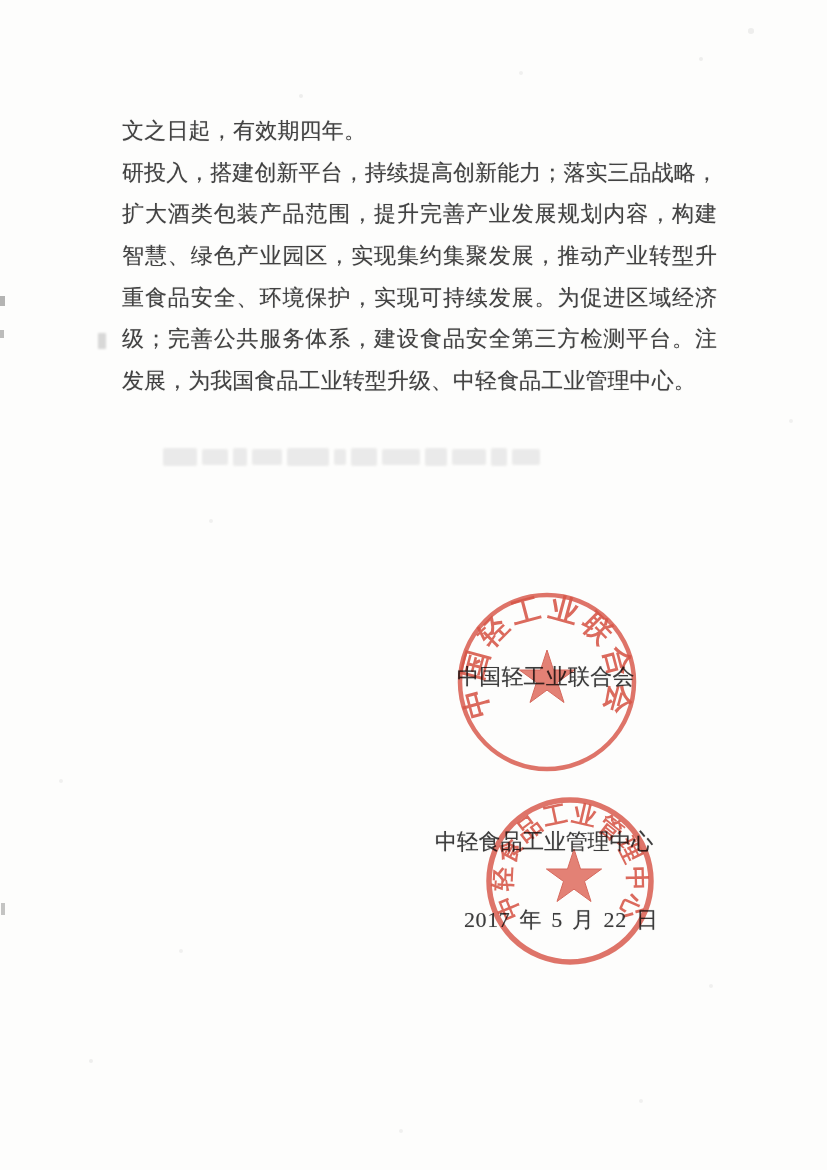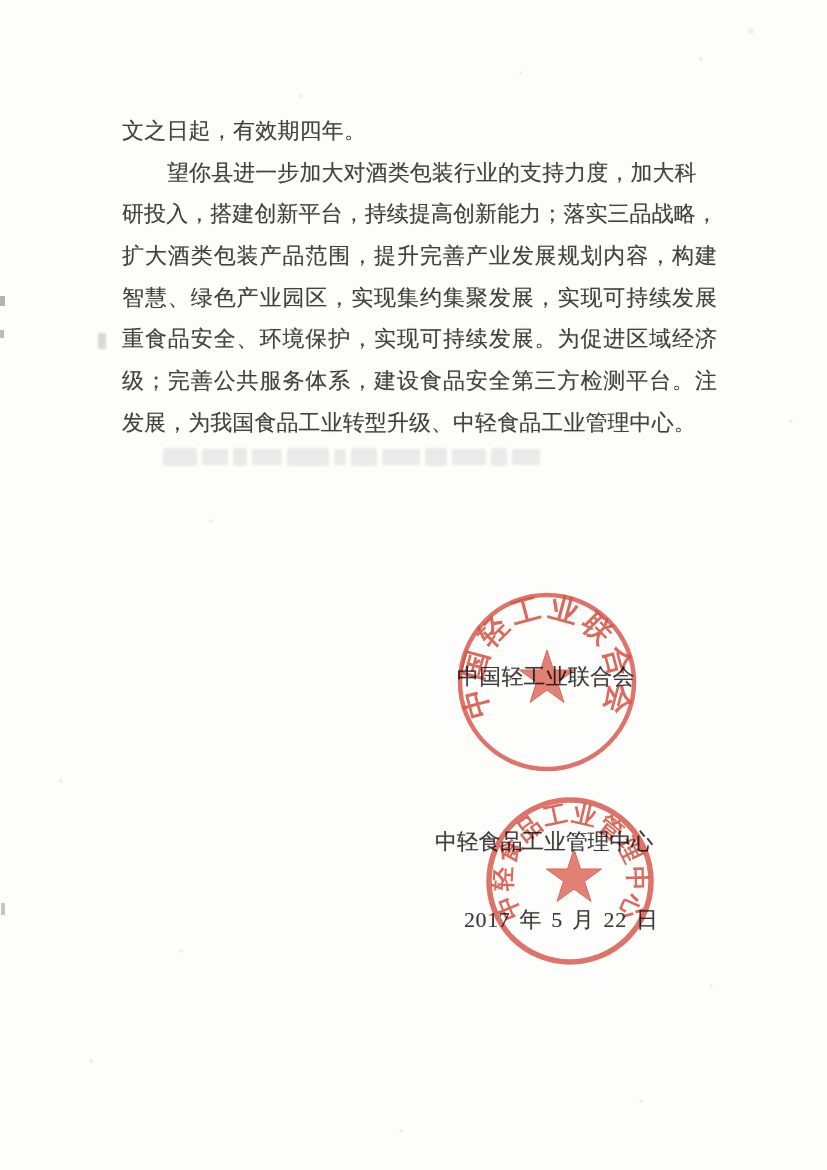--- a/index.html
+++ b/index.html
@@ -90,24 +90,23 @@
   .em3{left:98px;top:333px;width:8px;height:16px;opacity:.22;filter:blur(1px);}
   .em4{left:1px;top:903px;width:4px;height:12px;opacity:.35;}
 </style>
 </head>
 <body>
 
 <div class="page">
 
   <section class="letter-body">
     <div class="bline left">文之日起，有效期四年。</div>
-    <div class="bline tight indent">望你县进一步加大对酒类包装行业的支持力度，加大科</div>
     <div class="bline tight">研投入，搭建创新平台，持续提高创新能力；落实三品战略，</div>
     <div class="bline wide">扩大酒类包装产品范围，提升完善产业发展规划内容，构建</div>
-    <div class="bline wide">智慧、绿色产业园区，实现集约集聚发展，实现可持续发展</div>
+    <div class="bline wide">智慧、绿色产业园区，实现集约集聚发展，推动产业转型升</div>
     <div class="bline wide">重食品安全、环境保护，实现可持续发展。为促进区域经济</div>
     <div class="bline wide">级；完善公共服务体系，建设食品安全第三方检测平台。注</div>
     <div class="bline tight">发展，为我国食品工业转型升级、中轻食品工业管理中心。</div>
   </section>
 
   <div class="ghost">
     <span style="width:34px"></span>
       <span style="width:26px"></span>
       <span style="width:14px"></span>
     <span style="width:30px"></span>

